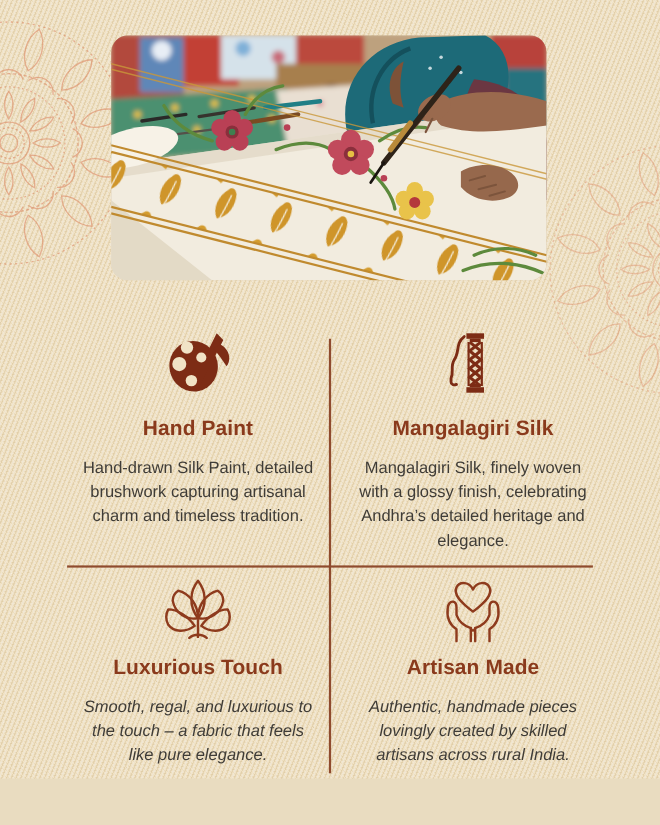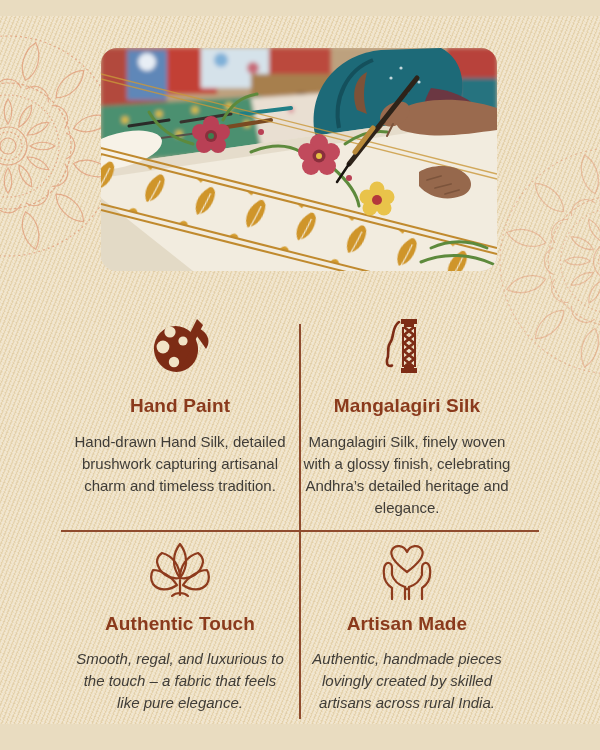--- a/index.html
+++ b/index.html
@@ -2,40 +2,40 @@
 <html style="--background: #f1e3c6; --heading-color: #8a3a1c; --icon-color: #7d2c15; --icon-outline-color: #8e3b1d; --body-color: #3f3c37; --divider-color: #8f4b2e; --mandala-color: #dd8a66;"><head>
 <meta charset="utf-8">
 <style>
   html,body{margin:0;padding:0;background:#e9dcc0;}
   :root{
     --background:#f1e3c6; --heading-color:#8a3a1c; --icon-color:#7d2c15;
     --icon-outline-color:#8e3b1d; --body-color:#3f3c37; --divider-color:#8f4b2e;
     --mandala-color:#dd8a66;
   }
   .canvas{
-    position:relative; width:600px; height:708px; margin:16px auto; overflow:hidden;
+    position:relative; width:600px; height:708px; margin:0 auto; overflow:hidden;
     background:
       repeating-linear-gradient(112deg, rgba(255,255,255,.45) 0 1px, rgba(255,255,255,0) 1px 4px),
       repeating-linear-gradient(112deg, rgba(178,148,94,.20) 2px 3px, rgba(178,148,94,0) 3px 4px),
       repeating-linear-gradient(22deg, rgba(210,185,135,.14) 0 1px, rgba(210,185,135,0) 1px 3px),
       var(--background);
     font-family:"Liberation Sans", sans-serif;
   }
   .mandala{position:absolute; stroke:var(--mandala-color); pointer-events:none;}
   .mandala-left{left:-104px; top:18px; width:224px; height:224px; opacity:.6;}
   .mandala-right{left:498px; top:130px; width:230px; height:230px; opacity:.42;}
   .hero{
     position:absolute; left:101px; top:32px; width:396px; height:223px;
     border-radius:16px; overflow:hidden;
   }
   .hero svg{display:block; width:100%; height:100%;}
   .divider-v{position:absolute; left:299px; top:308px; width:2px; height:395px; background:var(--divider-color);}
   .divider-h{position:absolute; left:61px; top:514px; width:478px; height:2px; background:var(--divider-color);}
   .feature{position:absolute; width:250px; text-align:center;}
-  .q-left{left:55px;} .q-right{left:282px;}
+  .q-left{left:55px;} .q-right{left:305px;}
   .row1{top:300px;} .row2{top:524px;}
   .icon-wrap{height:62px; display:flex; align-items:flex-start; justify-content:center;}
   .icon-wrap svg{color:var(--icon-color);}
   .icon-wrap.outline svg{color:var(--icon-outline-color);}
   .feature h3{
     margin:16px 0 0 0; font-size:19px; line-height:24px; font-weight:bold;
     color:var(--heading-color); letter-spacing:.1px;
   }
   .row2 h3{margin-top:10px;}
   .feature p{
@@ -253,21 +253,21 @@
         </g>
         <g fill="var(--background)">
           <circle cx="20" cy="16" r="5.6"></circle>
           <circle cx="13" cy="31" r="6.4"></circle>
           <circle cx="24" cy="46" r="5.2"></circle>
           <circle cx="33" cy="25" r="4.6"></circle>
         </g>
       </svg>
     </div>
     <h3>Hand Paint</h3>
-    <p>Hand-drawn Hand Silk, detailed brushwork capturing artisanal charm and timeless tradition.</p>
+    <p>Hand-drawn Silk Paint, detailed brushwork capturing artisanal charm and timeless tradition.</p>
   </section>
 
   <section class="feature q-right row1">
     <div class="icon-wrap">
       <svg width="60" height="60" viewBox="0 0 60 60">
         <g fill="currentColor">
           <rect x="24" y="3" width="16" height="5"></rect>
           <rect x="27" y="8" width="10" height="3"></rect>
           <rect x="27" y="49" width="10" height="3"></rect>
           <rect x="24" y="52" width="16" height="5"></rect>
@@ -291,21 +291,21 @@
           <path d="M32,4 C39,13 41,26 32,38 C23,26 25,13 32,4 Z"></path>
           <path d="M14,13 C25,16 32,26 32,38 C21,40 11,33 9,22 C9,18.5 11,15 14,13 Z"></path>
           <path d="M50,13 C39,16 32,26 32,38 C43,40 53,33 55,22 C55,18.5 53,15 50,13 Z"></path>
           <path d="M5,30 C13,30 23,36 29,45 C21,51 10,51 5,44 C2.5,40 2.5,34 5,30 Z"></path>
           <path d="M59,30 C51,30 41,36 35,45 C43,51 54,51 59,44 C61.5,40 61.5,34 59,30 Z"></path>
           <path d="M32,40 L32,55"></path>
           <path d="M24,56 C28,52 36,52 40,56"></path>
         </g>
       </svg>
     </div>
-    <h3>Authentic Touch</h3>
+    <h3>Luxurious Touch</h3>
     <p>Smooth, regal, and luxurious to the touch – a fabric that feels like pure elegance.</p>
   </section>
 
   <section class="feature q-right row2">
     <div class="icon-wrap outline">
       <svg width="64" height="60" viewBox="0 0 64 60">
         <g stroke="currentColor" stroke-width="2.2" fill="none" stroke-linejoin="round" stroke-linecap="round">
           <path d="M32,12 C29,5 20,4 17,10 C14,16 20,23 32,32 C44,23 50,16 47,10 C44,4 35,5 32,12 Z"></path>
           <path d="M17,59 L17,48 C11,44 8,37 9,29 C9.3,25 11.5,22.5 14,23 C16,23.5 17,25.5 17,28 L17,35 C19,41 24,45 30,47 L30,59"></path>
           <path d="M47,59 L47,48 C53,44 56,37 55,29 C54.7,25 52.5,22.5 50,23 C48,23.5 47,25.5 47,28 L47,35 C45,41 40,45 34,47 L34,59"></path>

